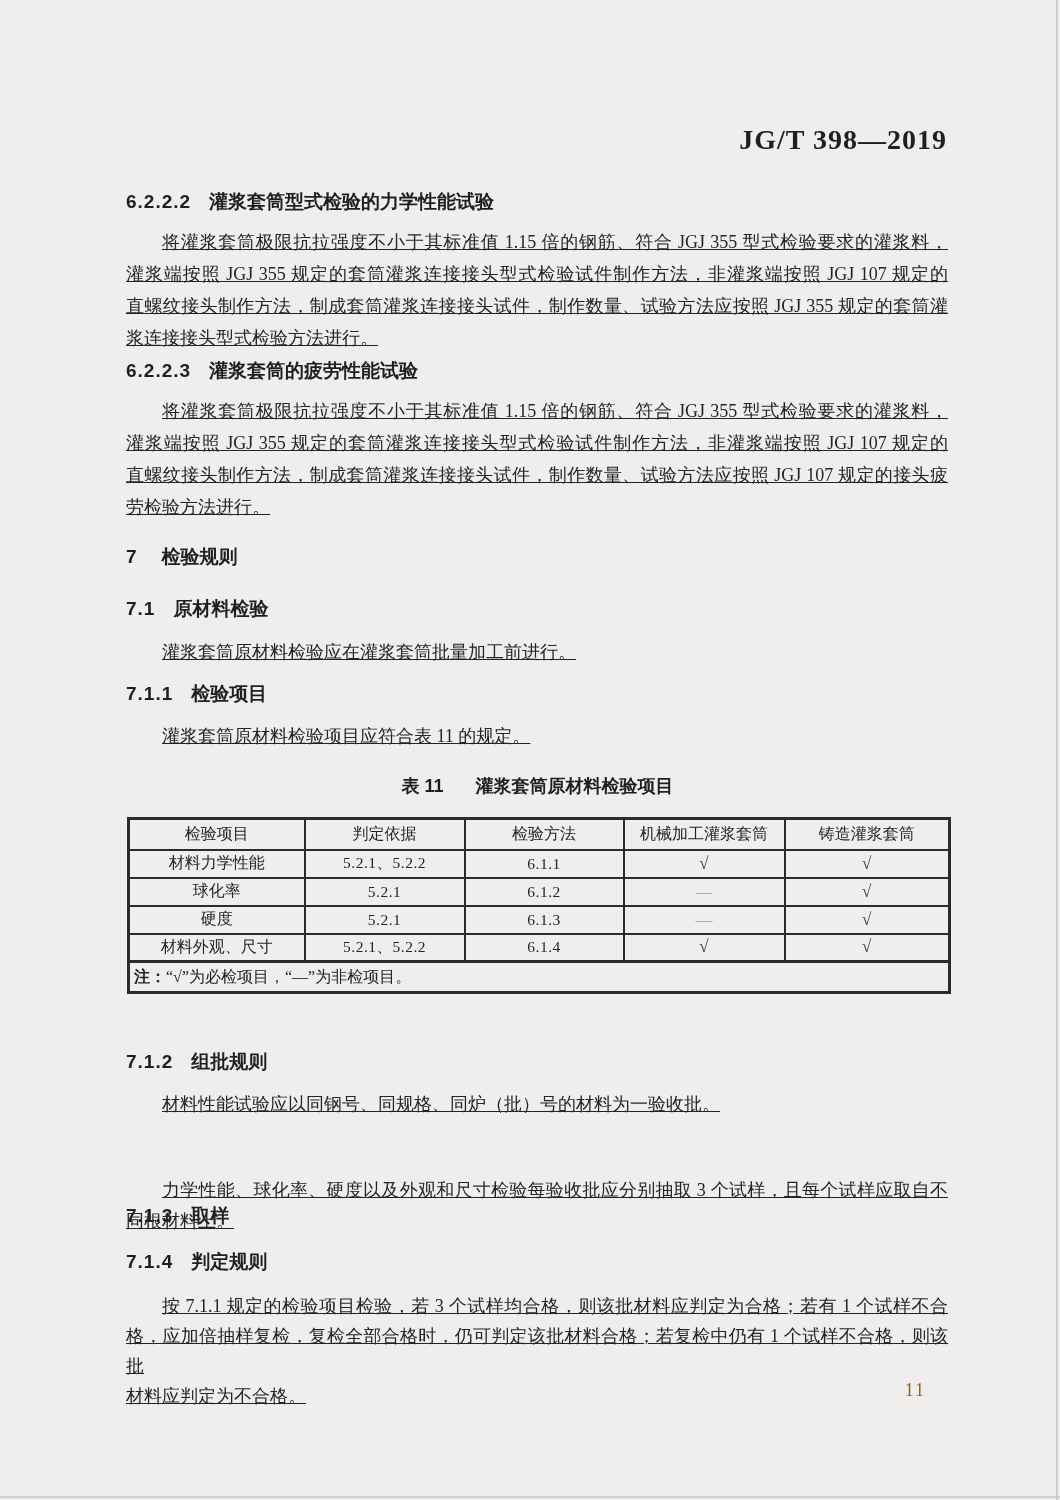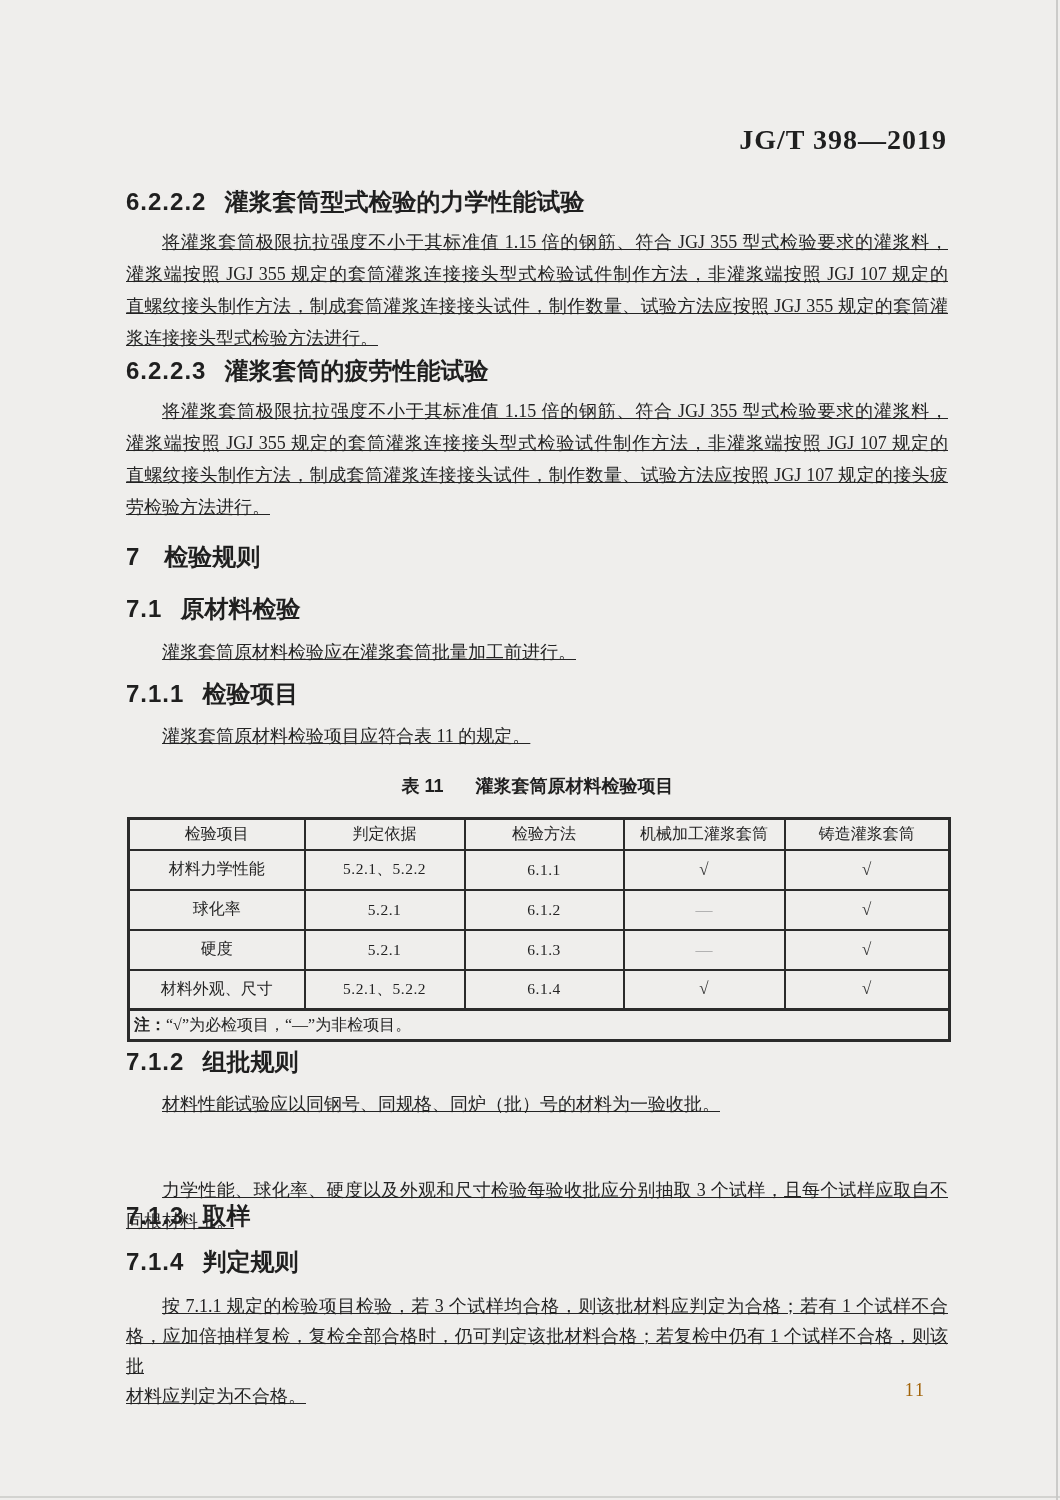--- a/index.html
+++ b/index.html
@@ -19,21 +19,21 @@
 
   .doc-number{
     position:absolute;top:124px;right:113px;
     font-size:28px;font-weight:bold;letter-spacing:1px;
     color:#1f1f1f;
   }
 
   .h{
     position:absolute;left:126px;right:110px;
     font-family:"Liberation Sans","DejaVu Sans",sans-serif;
-    font-weight:bold;font-size:24px;line-height:22px;color:#1f1f1f;
+    font-weight:bold;font-size:19px;line-height:22px;color:#1f1f1f;
     white-space:nowrap;
   }
   .h .h-num{margin-right:18px;letter-spacing:1px;}
 
   .para{
     position:absolute;left:126px;width:822px;
     font-size:18px;line-height:32px;color:#242424;
   }
   .para .ln{text-align:justify;text-align-last:justify;text-decoration:underline;}
   .para .ln.first{text-indent:36px;}
@@ -53,21 +53,21 @@
     border-collapse:collapse;table-layout:fixed;
     font-size:16px;color:#242424;
     border:3px solid #2b2b2b;
   }
   table.t11 th,table.t11 td{
     border:2px solid #2b2b2b;
     text-align:center;vertical-align:middle;
     padding:0 4px;font-weight:normal;
   }
   table.t11 tr.trh{height:31px;}
-  table.t11 tr.trd{height:40px;}
+  table.t11 tr.trd{height:28px;}
   table.t11 tr.trn{height:31px;}
   table.t11 td.num{font-size:15.5px;letter-spacing:.5px;}
   table.t11 td.mark{font-size:17px;color:#3a3a3a;}
   table.t11 td.mark.muted{color:#a8a8a8;}
   table.t11 tr.trn td{
     border-top:3px solid #2b2b2b;
     text-align:left;font-size:16px;
   }
   .note-label{font-family:"Liberation Sans","DejaVu Sans",sans-serif;font-weight:bold;}
 

